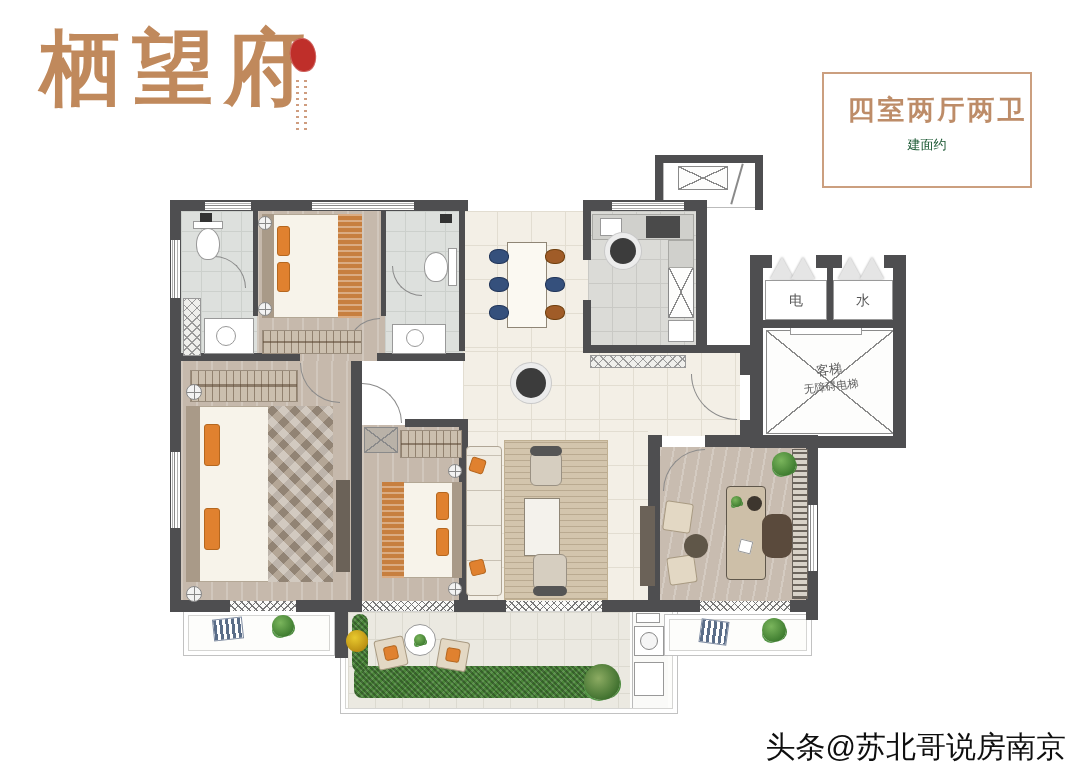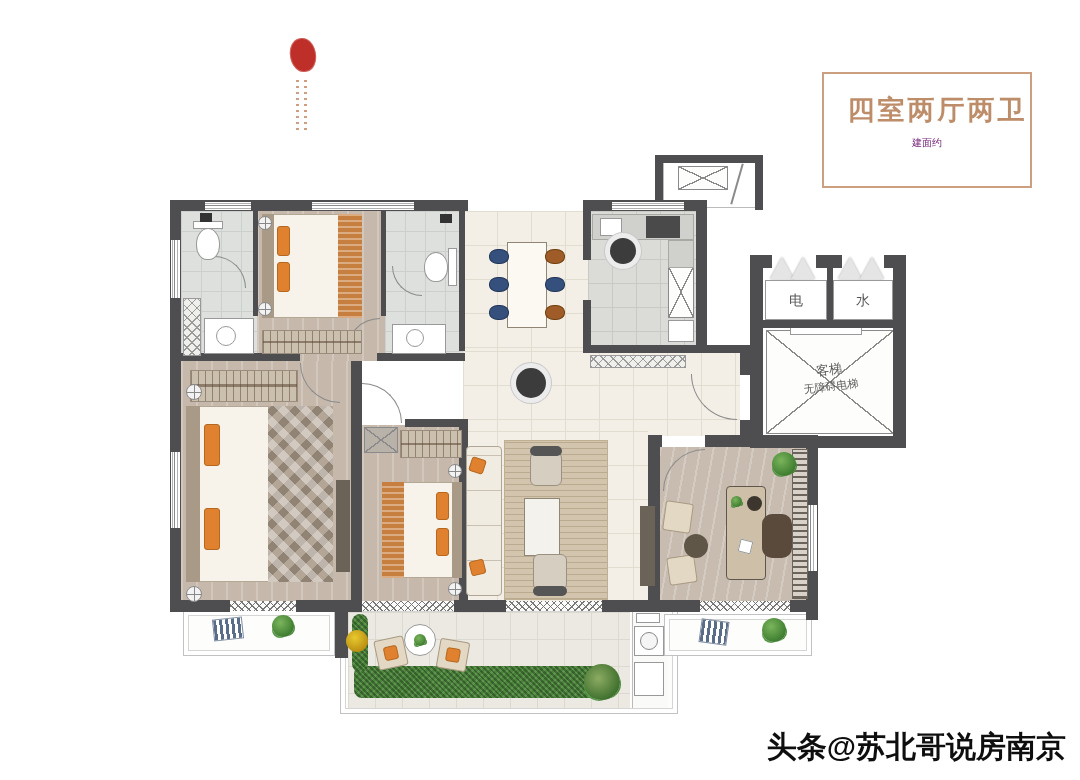--- a/index.html
+++ b/index.html
@@ -8,24 +8,24 @@
   .a{position:absolute;box-sizing:border-box;}
   
   .brand-title{font-family:"DejaVu Serif",serif;font-weight:bold;font-size:82px;line-height:1;
                color:#c0895c;letter-spacing:10px;}
   .brand-tag{font-size:18px;color:#ca9569;letter-spacing:6px;}
   .seal{background:#bf2f2a;border-radius:50%/55%;transform:rotate(-10deg);
         box-shadow:inset 0 0 0 1px rgba(255,255,255,.25);}
   .seal-col{background:repeating-linear-gradient(0deg,#cf9d7f 0 2px,transparent 2px 6px);}
   .infobox{border:2px solid #cb9f7f;background:#fff;}
   .info-line1{font-size:27px;color:#bd8c68;letter-spacing:3px;text-align:center;font-weight:600;margin-left:21px;}
-  .info-prefix{font-size:10px;color:#701a75;}
+  .info-prefix{font-size:13px;color:#14532d;}
   .info-value{font-size:37px;color:#bd8c68;}
   
-  .wm{font-size:30px;font-weight:bold;color:#0e0e0e;white-space:nowrap;
+  .wm{font-size:30px;font-weight:normal;color:#0e0e0e;white-space:nowrap;
       text-shadow:2px 2px 0 #fff,-2px -2px 0 #fff,2px -2px 0 #fff,-2px 2px 0 #fff,0 0 6px #fff;text-align:right;}
   
   .w{background:#4e4e50;}
   .fl-wood{background:#c6b9ac;background-image:repeating-linear-gradient(90deg,rgba(255,255,255,.20) 0 2px,transparent 2px 15px);}
   .fl-wood-d{background:#c8bcb0;background-image:repeating-linear-gradient(100deg,rgba(255,255,255,.22) 0 2px,transparent 2px 13px);}
   .fl-tile{background:#f3efe6;background-image:linear-gradient(#e2ddd1 1px,transparent 1px),linear-gradient(90deg,#e2ddd1 1px,transparent 1px);background-size:34px 34px;}
   .fl-gray{background:#dbdbd7;background-image:linear-gradient(#c9c9c5 1px,transparent 1px),linear-gradient(90deg,#c9c9c5 1px,transparent 1px);background-size:24px 24px;}
   .fl-bath{background:#dde0dd;background-image:linear-gradient(#ccd0cc 1px,transparent 1px),linear-gradient(90deg,#ccd0cc 1px,transparent 1px);background-size:20px 20px;}
   .fl-balc{background:#ebe9e1;background-image:linear-gradient(#dcdad0 1px,transparent 1px),linear-gradient(90deg,#dcdad0 1px,transparent 1px);background-size:27px 27px;}
   .winh{background:linear-gradient(180deg,#fff 0 1px,#b0b0b0 1px 2px,#fff 2px 3.5px,#8a8a8a 3.5px 4.5px,#fff 4.5px 6px,#b0b0b0 6px 7px,#fff 7px);}
@@ -73,20 +73,21 @@
   .tri{width:0;height:0;border-left:12px solid transparent;border-right:12px solid transparent;
        border-bottom:22px solid #e5e5e5;filter:drop-shadow(0 0 1px #a5a5a5);}
   .lab{color:#565656;font-size:14px;line-height:1;}
   .shaft-txt{color:#5d5d5d;text-align:center;transform:rotate(-7deg);line-height:1.35;}
 </style>
 </head>
 <body>
 
 <div id="page">
 
+  <div class="a brand-title" style="left:40px;top:26px;">栖望府</div>
   <div class="a seal" style="left:290px;top:38px;width:26px;height:34px;"></div>
   <div class="a seal-col" style="left:296px;top:78px;width:3px;height:52px;"></div>
   <div class="a seal-col" style="left:304px;top:78px;width:3px;height:52px;"></div>
 
   <div class="a infobox" style="left:822px;top:72px;width:210px;height:116px;">
     <div class="info-line1" style="margin-top:18px;">四室两厅两卫</div>
     <div style="display:flex;align-items:baseline;justify-content:center;gap:6px;margin-top:8px;">
       <span class="info-prefix">建面约</span>
     </div>
   </div>

